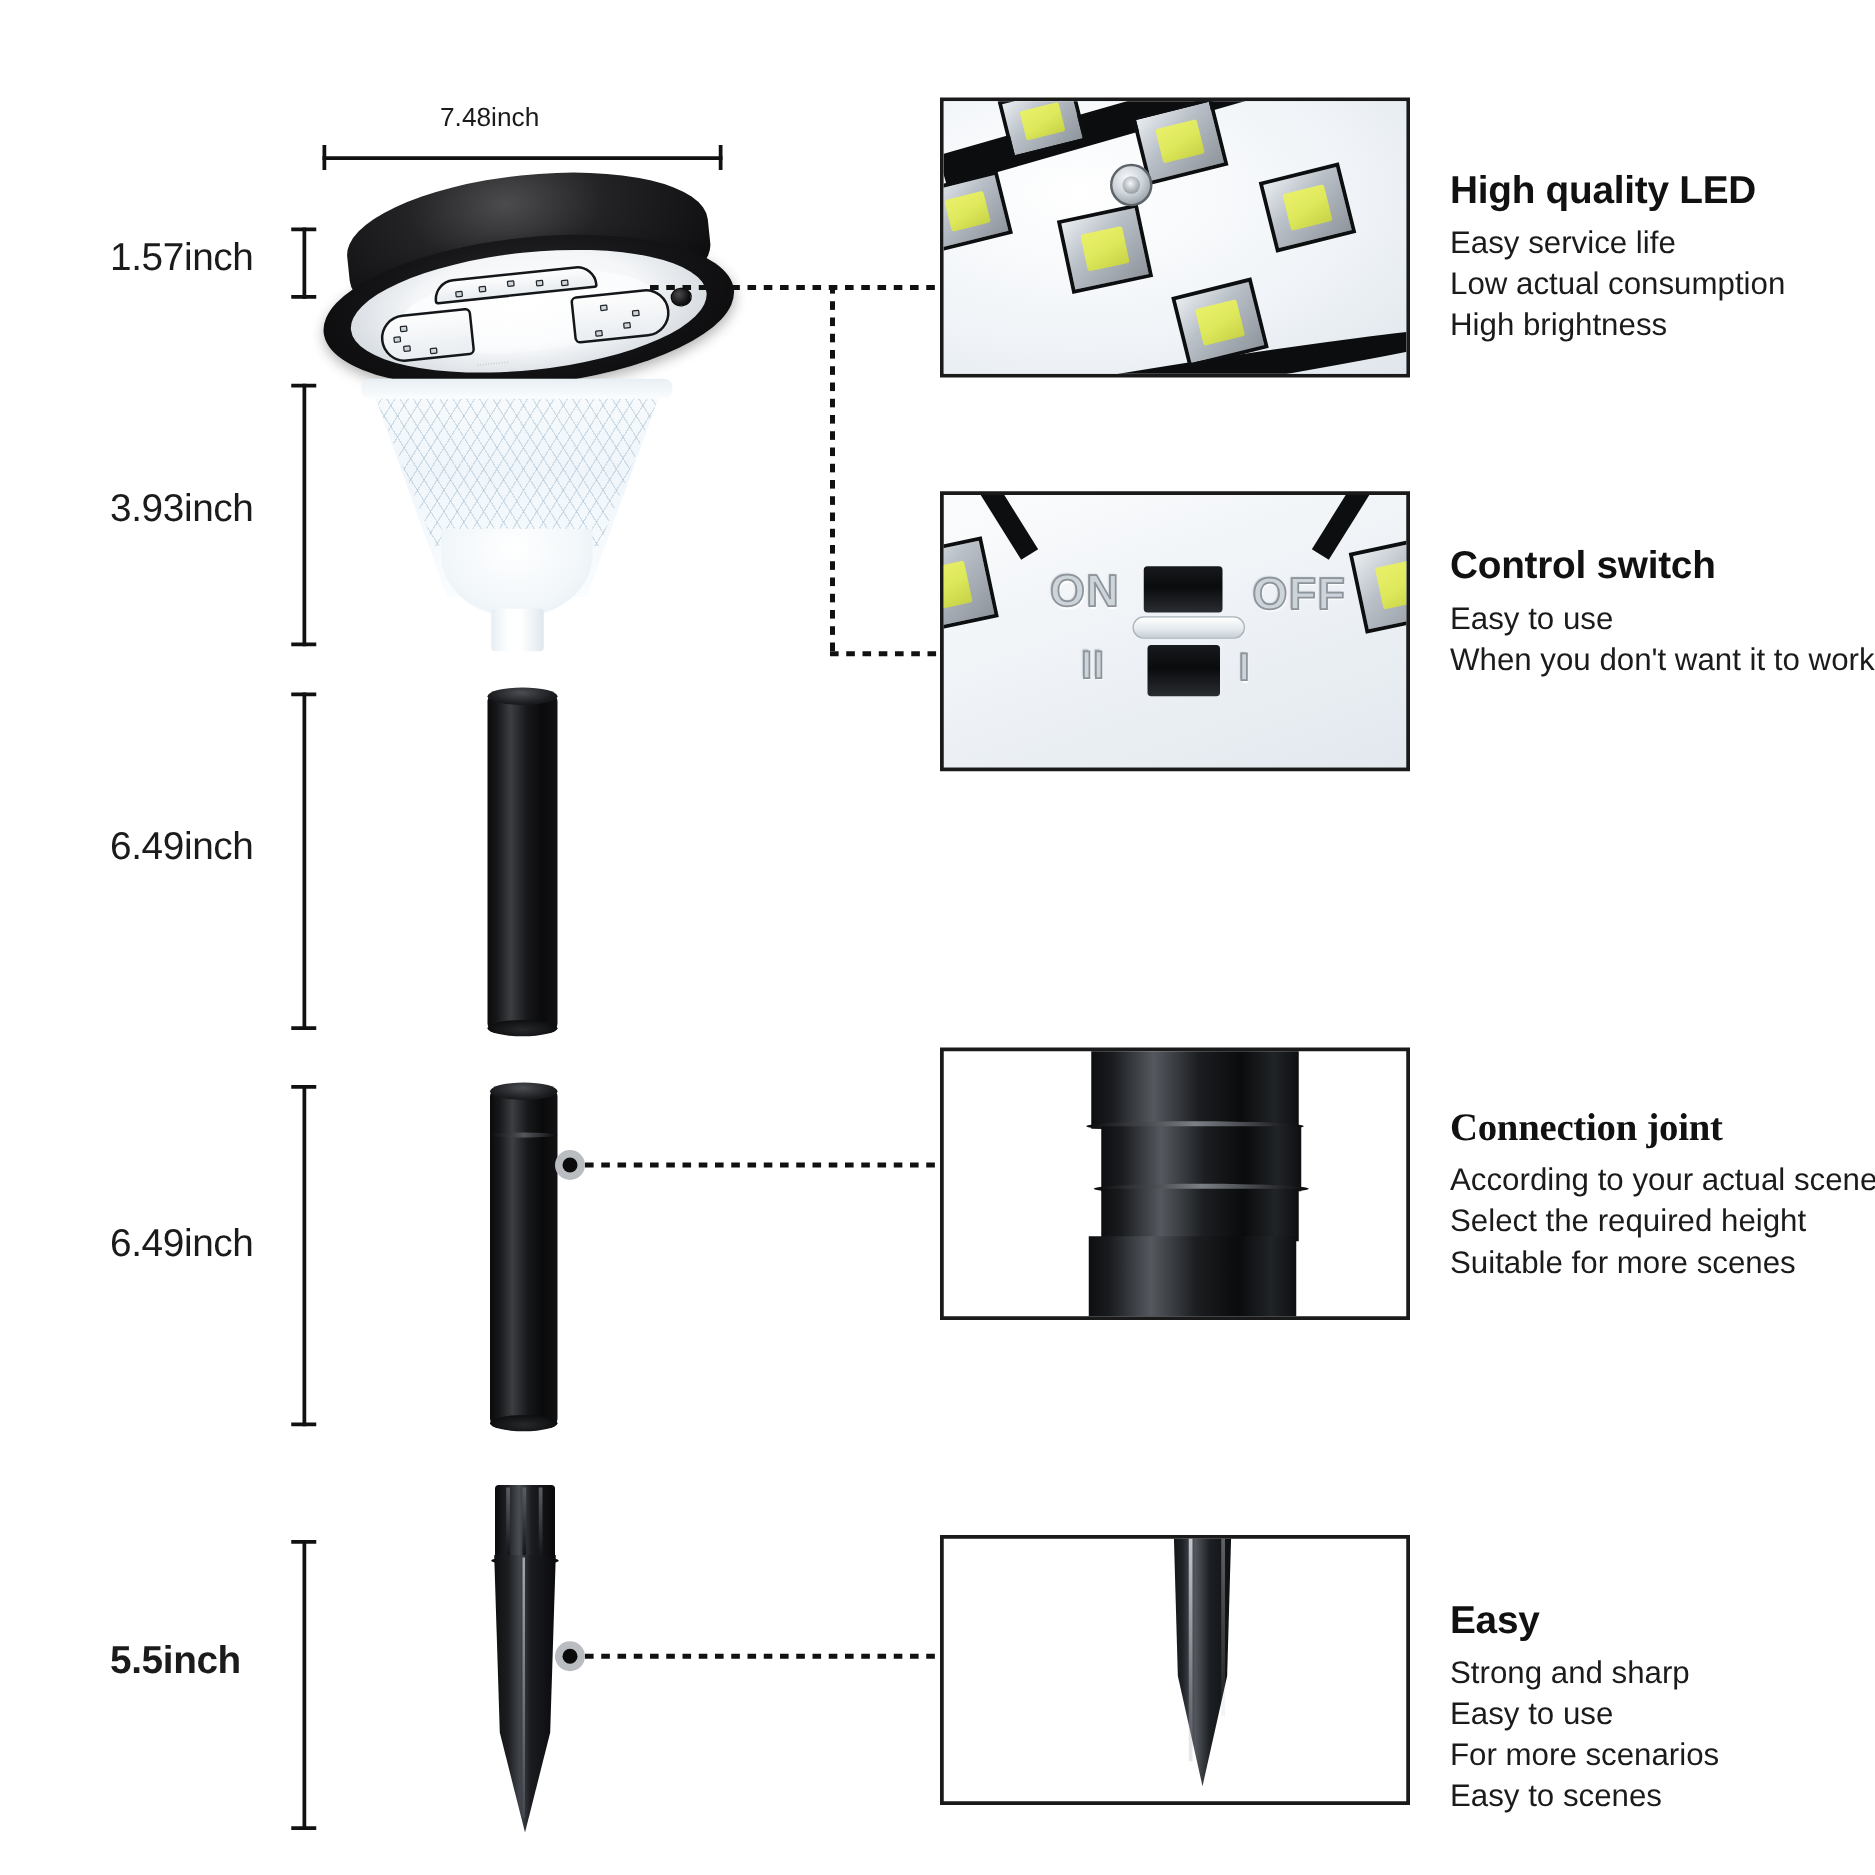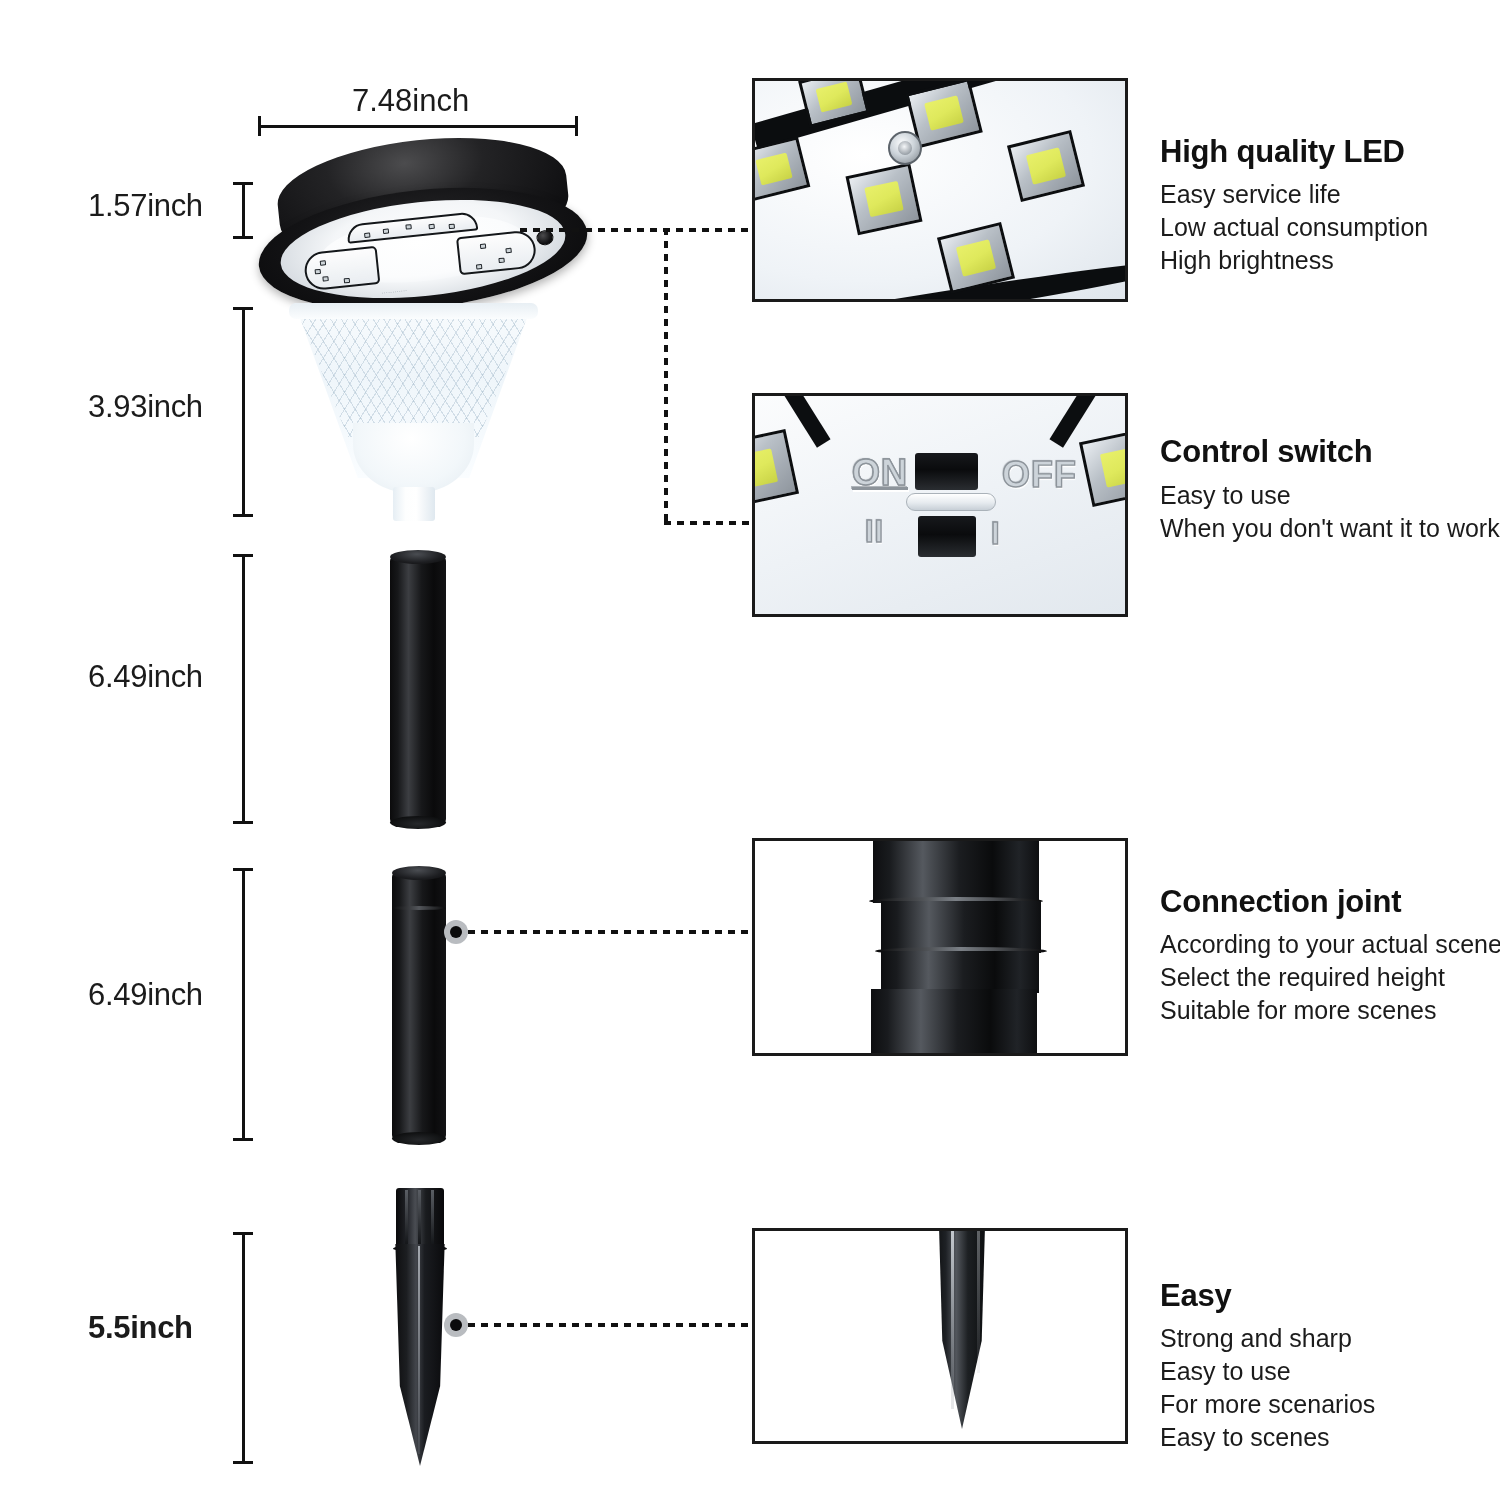--- a/index.html
+++ b/index.html
@@ -14,21 +14,21 @@
 
   
   .dim-label {
     position: absolute;
     font-size: 31px;
     color: #1b1b1b;
     letter-spacing: -0.3px;
     white-space: nowrap;
     font-family: "Liberation Sans", sans-serif;
   }
-  .dim-h-label { position:absolute; font-size:31px; color:#1b1b1b; white-space:nowrap; }
+  .dim-h-label { position:absolute; font-size:21px; color:#1b1b1b; white-space:nowrap; }
 
   
   .vbar { position: absolute; width: 20px; }
   .vbar .line { position:absolute; left:9px; top:0; bottom:0; width:3px; background:#111; }
   .vbar .cap  { position:absolute; left:0; width:20px; height:3px; background:#111; }
   .vbar .cap.top { top:0; }
   .vbar .cap.bot { bottom:0; }
 
   
   .hbar { position:absolute; height:20px; }
@@ -415,40 +415,40 @@
     <div class="led-chip" style="right:-34px; top:38px; width:74px; height:66px; transform:rotate(-12deg);">
         <i></i>
       </div>
     <div style="position:absolute; left:-46px; top:-24px; width:150px; height:16px; background:#0c0e10; transform:rotate(58deg);"></div>
     <div style="position:absolute; right:-46px; top:-24px; width:150px; height:16px; background:#0c0e10; transform:rotate(-58deg);"></div>
 
     <div class="sw-rocker" style="left:160px; top:57px; width:63px; height:37px;"></div>
     <div class="sw-slider" style="left:151px; top:97px; width:90px; height:18px;"></div>
     <div class="sw-rocker" style="left:163px; top:120px; width:58px; height:41px;"></div>
 
-    <div class="sw-text" style="left:97px; top:56px;text-decoration:underline;">ON</div>
+    <div class="sw-text" style="left:85px; top:56px;">ON</div>
     <div class="sw-text" style="left:247px; top:58px;">OFF</div>
     <div class="sw-text" style="left:110px; top:118px; font-size:31px;">II</div>
     <div class="sw-text" style="left:236px; top:120px; font-size:31px;">I</div>
   </div>
   <div class="panel-title" style="left:1160px; top:434px;">Control switch</div>
   <div class="panel-lines" style="left:1160px; top:479px;">
     <div>Easy to use</div>
     <div>When you don't want it to work</div>
   </div>
 
   <div class="panel joint-photo" style="left:752px; top:838px; width:376px; height:218px;">
     <div class="jp-tube" style="left:118px; top:-6px; width:166px; height:68px;"></div>
     <div class="jp-ring" style="left:114px; top:56px; width:174px;"></div>
     <div class="jp-tube" style="left:126px; top:60px; width:160px; height:52px;"></div>
     <div class="jp-ring" style="left:120px; top:106px; width:172px;"></div>
     <div class="jp-tube" style="left:126px; top:110px; width:158px; height:42px;"></div>
     <div class="jp-tube" style="left:116px; top:148px; width:166px; height:68px;"></div>
   </div>
-  <div class="panel-title" style="left:1160px; top:884px;">Connection joint</div>
+  <div class="panel-title" style="left:1160px; top:884px;font-family:Liberation Serif, serif;">Connection joint</div>
   <div class="panel-lines" style="left:1160px; top:928px;">
     <div>According to your actual scene</div>
     <div>Select the required height</div>
     <div>Suitable for more scenes</div>
   </div>
 
   <div class="panel spear-photo" style="left:752px; top:1228px; width:376px; height:216px;">
     <div class="sp-blade" style="left:178px; top:-12px; width:58px; height:210px;"></div>
     <div class="sp-hl" style="left:196px; top:-8px; height:186px;"></div>
     <div class="sp-hl" style="left:222px; top:-8px; height:150px; opacity:0.45;"></div>

